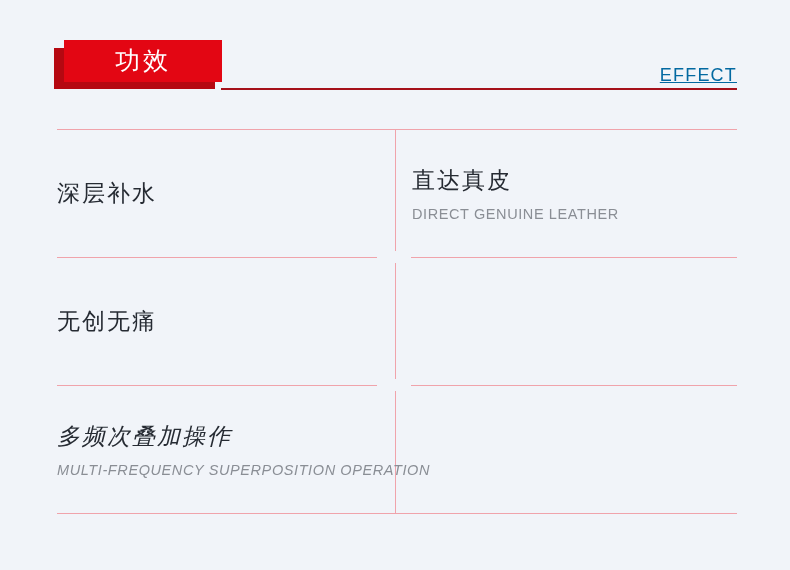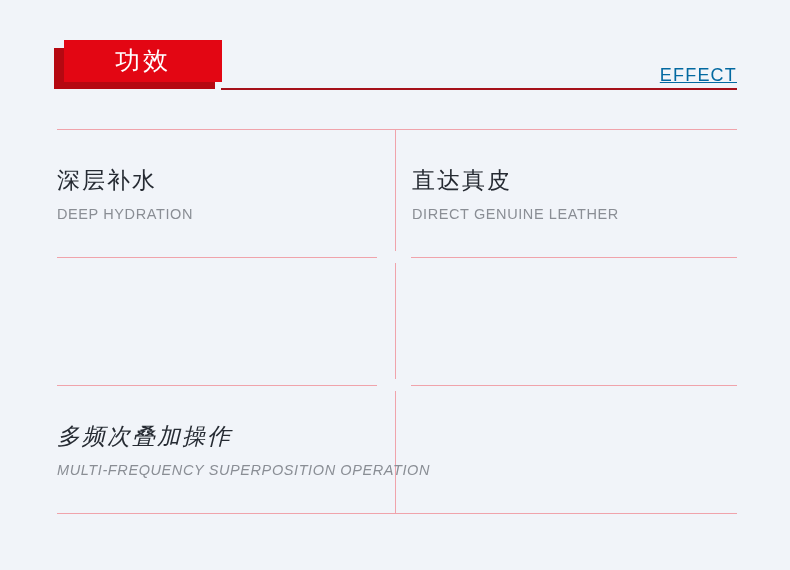--- a/index.html
+++ b/index.html
@@ -160,29 +160,29 @@
     <div class="grid-line h-line" style="left:0px;  top:256px; width:320px;"></div>
     <div class="grid-line h-line" style="left:354px;top:256px; width:326px;"></div>
     <div class="grid-line h-line" style="left:0px;  top:384px; width:680px;"></div>
 
     <div class="grid-line v-line" style="left:338px; top:0px;   height:122px;"></div>
     <div class="grid-line v-line" style="left:338px; top:134px; height:116px;"></div>
     <div class="grid-line v-line" style="left:338px; top:262px; height:123px;"></div>
 
     <div class="cell cell-col-0 cell-row-0">
       <div class="cell-title">深层补水</div>
-      <div class="cell-sub">DEEP HYDRATION</div>
     </div>
 
     <div class="cell cell-col-1 cell-row-0">
       <div class="cell-title">直达真皮</div>
       <div class="cell-sub">DIRECT GENUINE LEATHER</div>
     </div>
 
     <div class="cell cell-col-0 cell-row-1">
+      <div class="cell-title">无创无痛</div>
     </div>
 
 
     <div class="cell cell-col-0 cell-row-2">
       <div class="cell-title">多频次叠加操作</div>
       <div class="cell-sub">MULTI-FREQUENCY SUPERPOSITION OPERATION</div>
     </div>
 
 
   </div>

